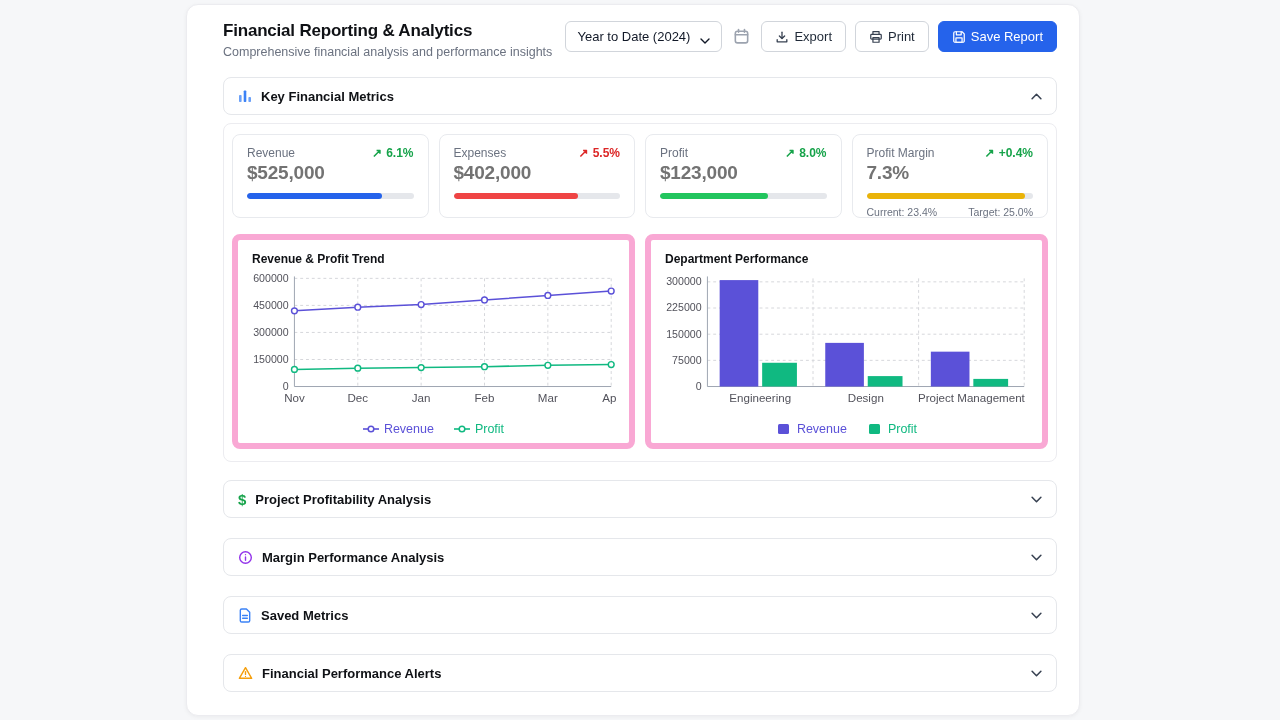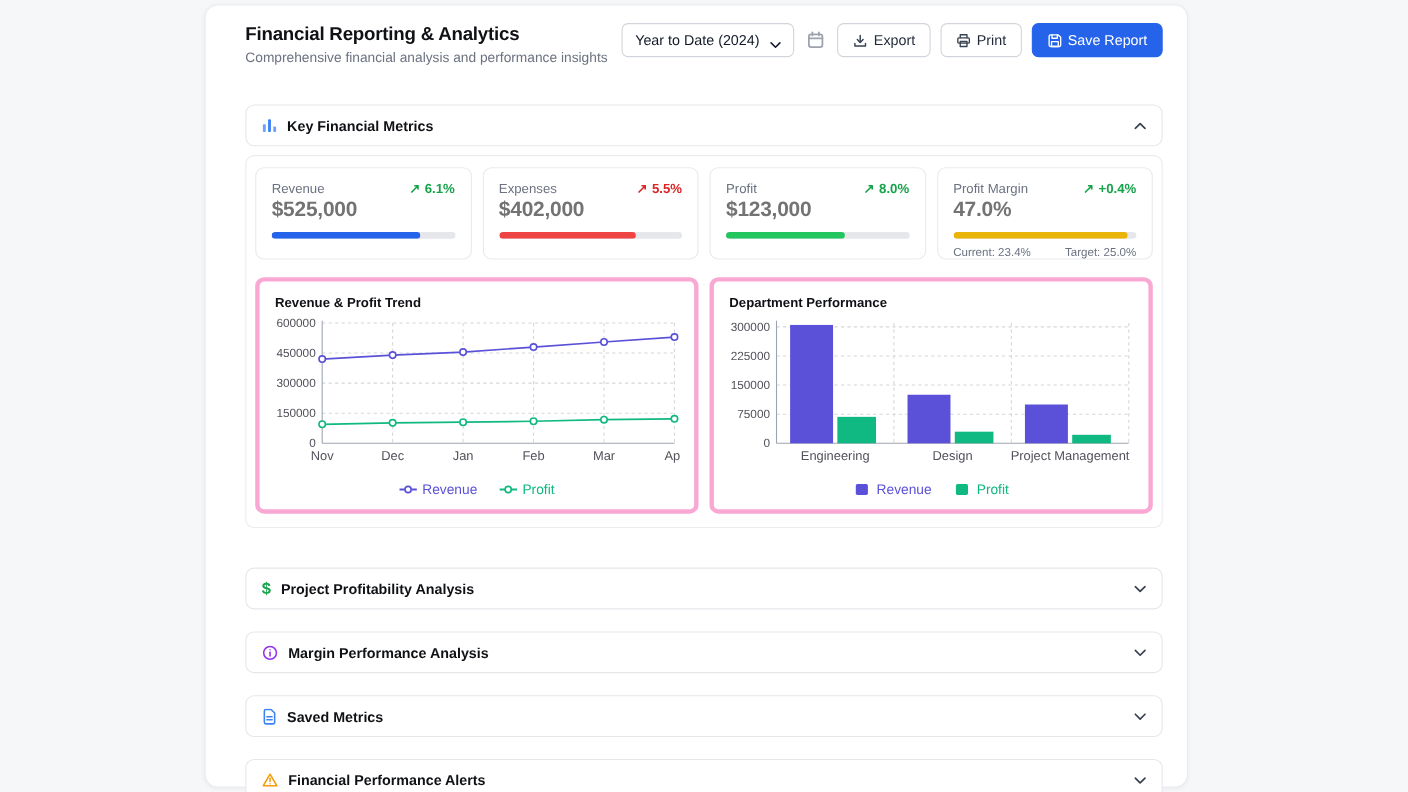--- a/index.html
+++ b/index.html
@@ -33,21 +33,21 @@
     font-size:13px; color:#1f2937; cursor:pointer; font-family:inherit;
   }
   .btn-primary { background:#2563eb; border-color:#2563eb; color:#fff; }
   
   .section-head {
     display:flex; align-items:center; gap:9px; height:38px;
     border:1px solid #e5e7eb; border-radius:8px; padding:0 14px;
     cursor:pointer; background:#fff;
   }
   .section-head .sec-label { flex:1; font-size:13px; font-weight:600; color:#0f1115; }
-  .mt18 { margin-top:36px;align-items:center; }
+  .mt18 { margin-top:18px;align-items:center; }
   .mt20 { margin-top:20px; }
   .sec-chevron { color:#374151; display:flex; }
   .sec-icon { display:flex; align-items:center; font-weight:700; }
   .dollar-glyph { font-size:15px; font-weight:700; line-height:1; }
   
   .section-body {
     border:1px solid #ececf0; border-radius:8px; margin-top:8px;
     padding:10px 8px 12px 8px;
   }
   .cards-row { display:flex; gap:10px; }
@@ -57,21 +57,21 @@
   }
   .metric-top { display:flex; justify-content:space-between; align-items:center; font-size:12px; }
   .metric-label { color:#6b7280; }
   .metric-delta { font-weight:600; display:flex; gap:4px; }
   .metric-value { font-size:19px; font-weight:700; color:#737373; margin:2px 0 9px 0; letter-spacing:-0.2px; }
   .track { height:6px; background:#e5e7eb; border-radius:3px; overflow:hidden; }
   .fill { height:100%; border-radius:3px; }
   .metric-footer { display:flex; justify-content:space-between; font-size:10.5px; color:#6b7280; margin-top:7px; }
   
   .charts-row { display:flex; gap:10px; margin-top:16px; }
-  .chart-box { flex:1; height:215px; background:#fff; border:4px solid #f9a8d4; border-radius:8px; padding:10px 12px; }
+  .chart-box { flex:1; height:215px; background:#fff; border:6px solid #f9a8d4; border-radius:8px; padding:10px 12px; }
   .chart-title { font-size:12px; font-weight:700; color:#0f1115; margin:2px 0 4px 2px; }
   svg.plot { width:100%; height:150px; display:block; }
   .legend-row { display:flex; justify-content:center; align-items:center; gap:20px; margin-top:2px; font-size:12.5px; }
   .legend-item { display:flex; align-items:center; gap:5px; font-weight:500; }
 </style>
 </head>
 <body>
 
 <div class="main-card">
 
@@ -194,21 +194,21 @@
       </div>
 
       <div class="metric-card">
         <div class="metric-top">
           <span class="metric-label">Profit Margin</span>
           <span class="metric-delta" style="color: rgb(22, 163, 74);">
               <span>↗</span>
               <span>+0.4%</span>
             </span>
         </div>
-        <div class="metric-value">47.0%</div>
+        <div class="metric-value">7.3%</div>
         <div class="track">
             <div class="fill" style="background: rgb(234, 179, 8); width: 95%;"></div>
           </div>
         <div class="metric-footer">
           <span>Current: 23.4%</span>
           <span>Target: 25.0%</span>
         </div>
       </div>
     </div>
 

